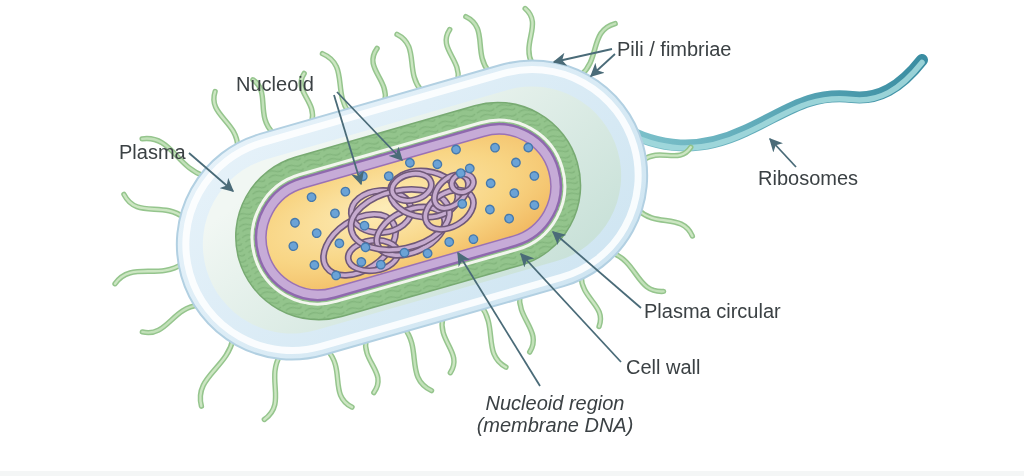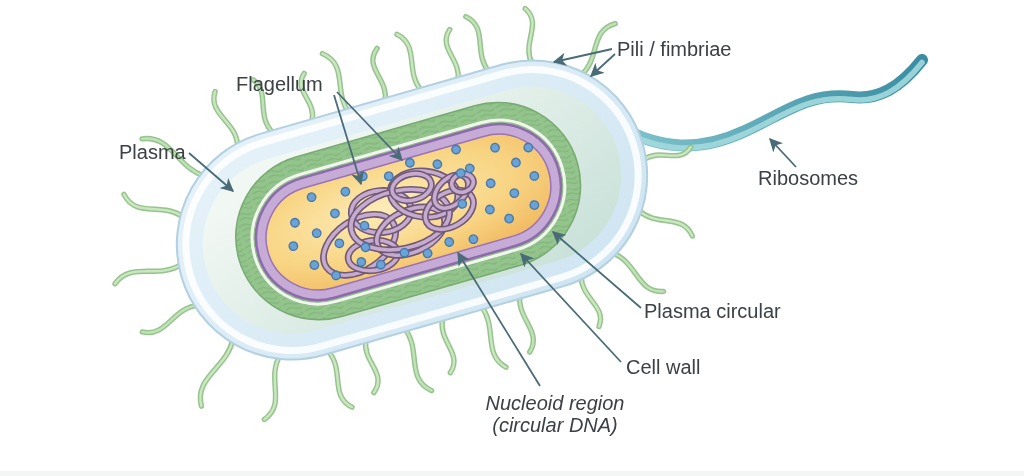--- a/index.html
+++ b/index.html
@@ -191,25 +191,25 @@
       <path class="leader-line" d="M189,153 L233,191" marker-end="url(#arrowHead)"></path>
       <path class="leader-line" d="M612,49 L554,62" marker-end="url(#arrowHead)"></path>
       <path class="leader-line" d="M615,54 L591,76" marker-end="url(#arrowHead)"></path>
       <path class="leader-line" d="M796,167 L770,139" marker-end="url(#arrowHead)"></path>
       <path class="leader-line" d="M641,308 L553,232" marker-end="url(#arrowHead)"></path>
       <path class="leader-line" d="M621,362 L521,254" marker-end="url(#arrowHead)"></path>
       <path class="leader-line" d="M540,386 L458,253" marker-end="url(#arrowHead)"></path>
     </g>
   </svg>
 
-  <div class="lbl" style="left:236px;top:73px">Flagellum</div>
+  <div class="lbl" style="left:236px;top:73px">Nucleoid</div>
   <div class="lbl" style="left:119px;top:141px">Plasma</div>
   <div class="lbl" style="left:617px;top:38px">Pili / fimbriae</div>
   <div class="lbl" style="left:758px;top:167px">Ribosomes</div>
   <div class="lbl" style="left:644px;top:300px">Plasma circular</div>
   <div class="lbl" style="left:626px;top:356px">Cell wall</div>
   <div class="lbl center" style="left:460px;top:392px;width:190px">
     <div>Nucleoid region</div>
-    <div>(circular DNA)</div>
+    <div>(membrane DNA)</div>
   </div>
 
   <div id="footer-strip"></div>
 </div>
 
 </body></html>

